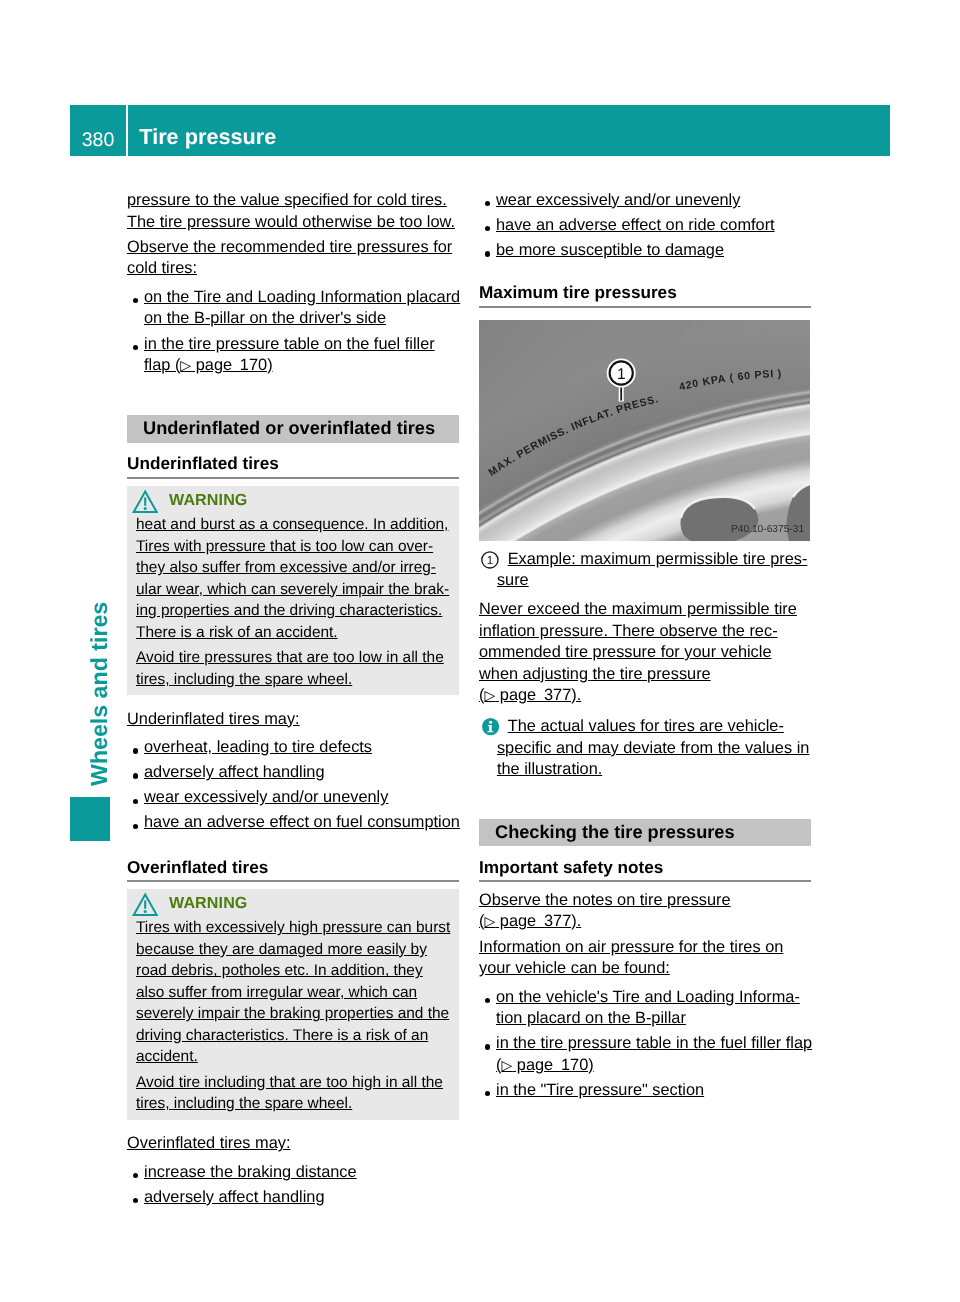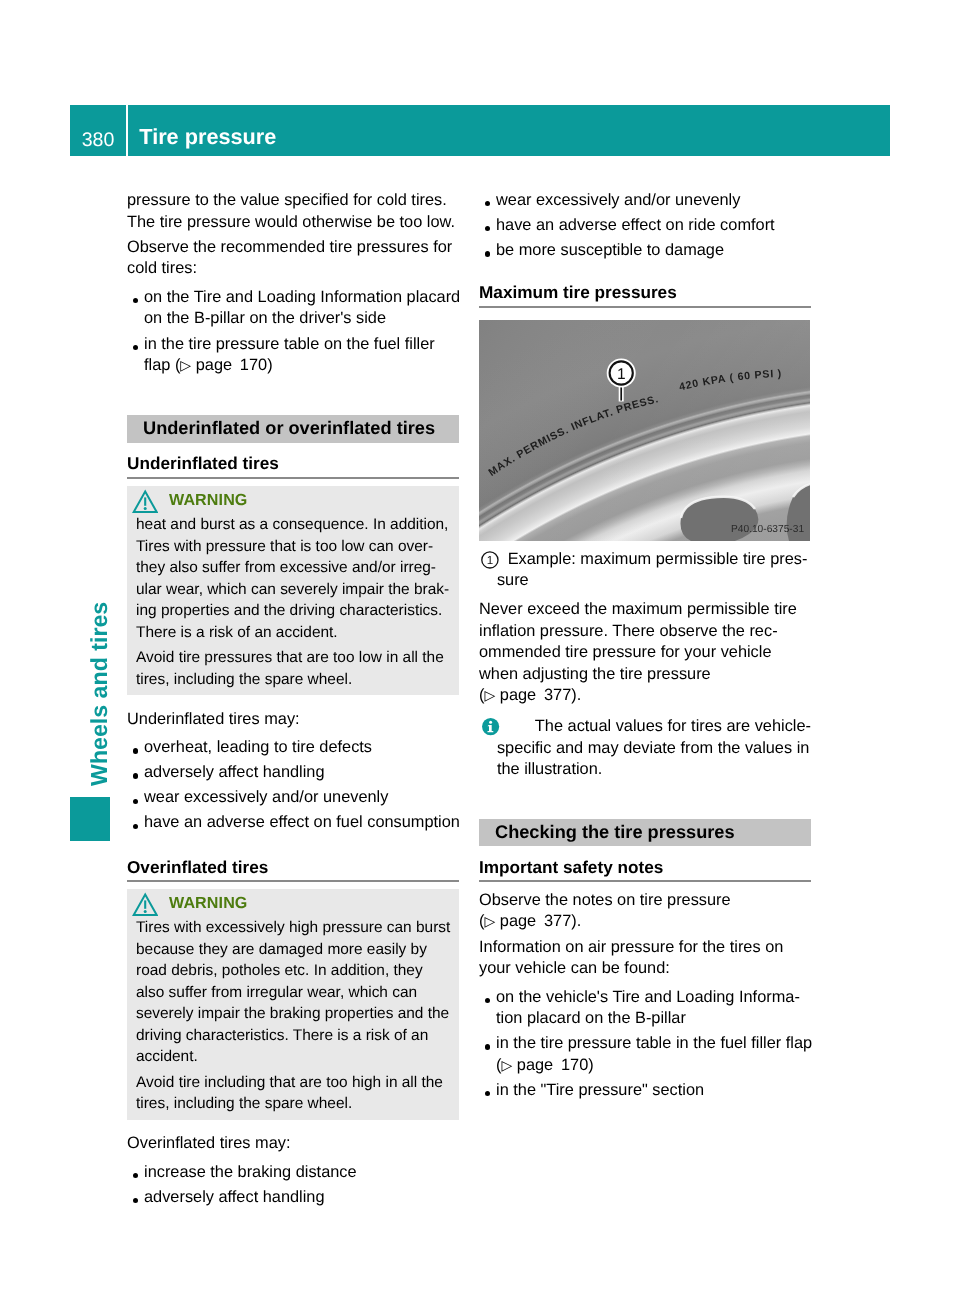--- a/index.html
+++ b/index.html
@@ -22,21 +22,21 @@
            transform-origin:0 0;transform:rotate(-90deg);}
   .chapmark{position:absolute;background:#0b9a9a;}
 
   
   .col{position:absolute;width:332px;}
   .colL{left:127px;top:154px;}
   .colR{left:479px;top:154px;}
 
   p,ul,li,h2,h3,div{margin:0;padding:0;}
   .body{font-size:16.35px;line-height:21.5px;color:#000;}
-  .ln{white-space:pre;height:21.5px;}
+  .ln{white-space:pre;height:21.5px;text-decoration:underline;}
   .para{margin-bottom:3.9px;}
   .bl{margin-top:7.1px;margin-bottom:4px;}
   .bl.first{margin-top:0;}
   .bl.before-sect{margin-bottom:38.9px;}
   .bl.before-sub{margin-bottom:22.6px;}
   .bl.before-sub2{margin-bottom:20.7px;}
   .bl .item + .item{margin-top:3.6px;}
   .bl .item{position:relative;padding-left:17px;}
   .bl .bul{position:absolute;left:5.7px;top:0;width:5.2px;height:5.2px;border-radius:50%;background:#000;margin-top:11.2px;font-size:0;}
 
@@ -50,21 +50,21 @@
   .warn-head .txt{position:absolute;left:33.0px;top:3.6px;color:#4d7c0f;font-weight:bold;font-size:16.1px;letter-spacing:0.1px;}
   .wicon{position:absolute;left:-3.8px;top:2.7px;}
 
   .photo{position:relative;width:331px;height:221px;overflow:hidden;display:block;font-size:0;line-height:0;}
   .photo svg{display:block;}
   .rule-fig{margin-bottom:12.6px;}
   .legend{position:relative;padding-left:17.9px;margin-top:7.6px;margin-bottom:7.1px;}
   .legend .ln:first-child{text-indent:10.8px;}
   .legmark{position:absolute;left:1.7px;top:2.3px;}
   .note{position:relative;padding-left:17.9px;margin-top:9.6px;margin-bottom:38.2px;}
-  .note .ln:first-child{text-indent:10.8px;text-align:right;}
+  .note .ln:first-child{text-indent:10.8px;}
   .noteicon{position:absolute;left:3.2px;top:1.8px;}
 
   .pgref{font-size:0.86em;}
   .watermark{position:absolute;color:#0369a1;font-size:31px;line-height:27px;white-space:pre;}
 </style>
 </head>
 <body>
 
 <div class="page">
 

